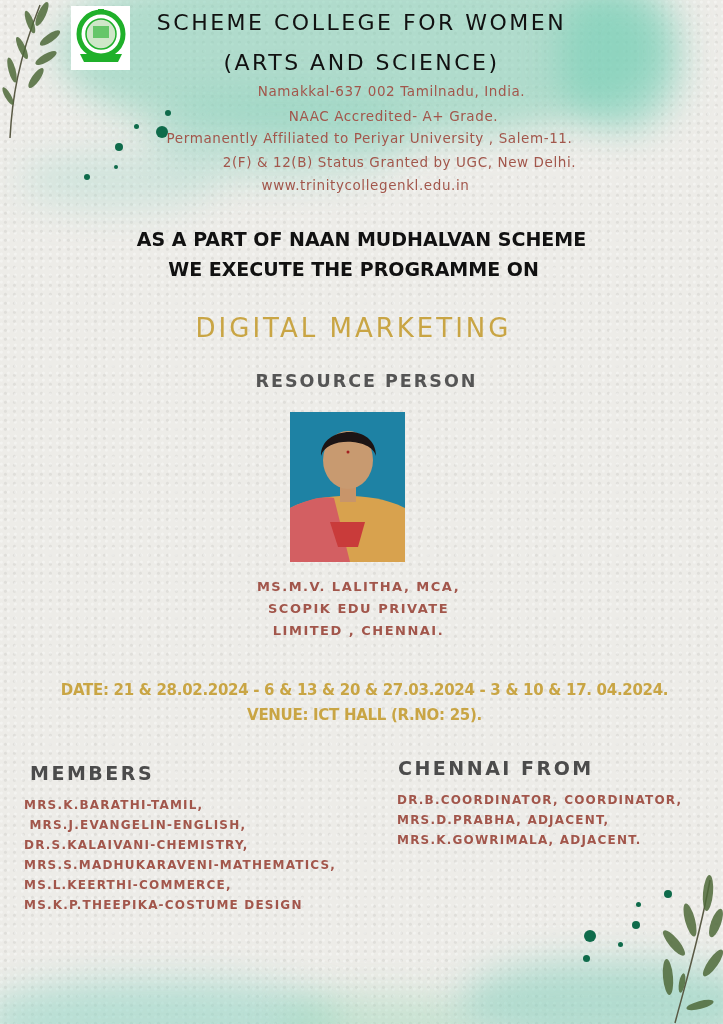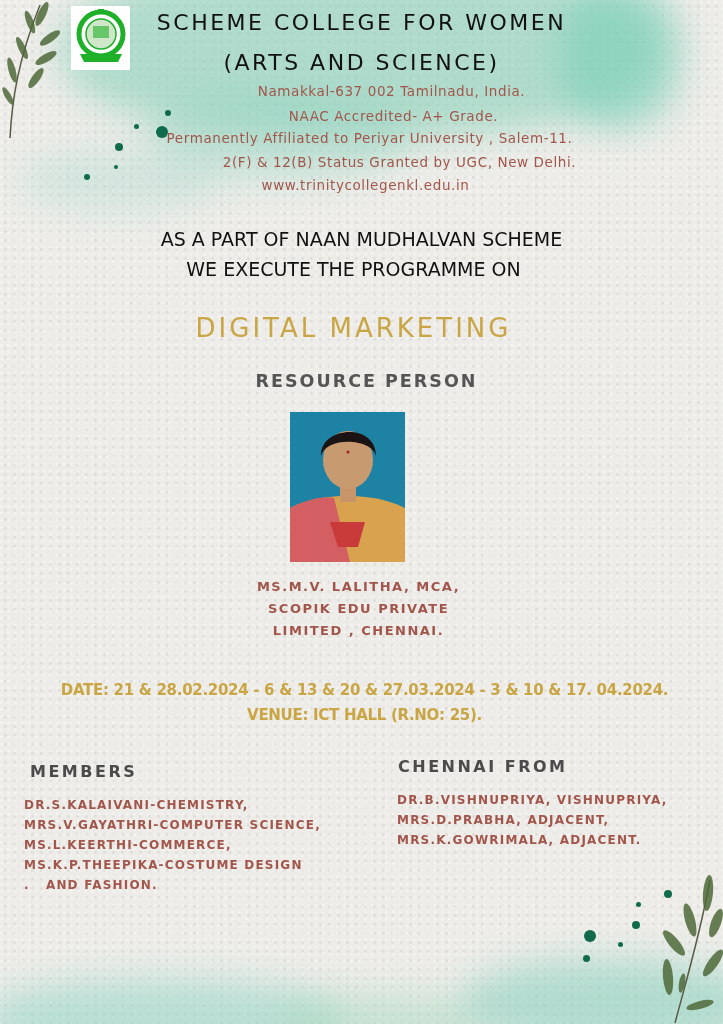--- a/index.html
+++ b/index.html
@@ -29,31 +29,31 @@
   .logo {
     position: absolute; left: 71px; top: 6px; width: 59px; height: 64px;
     background: #fff; display: flex; align-items: center; justify-content: center;
   }
   .leaf-tl { position: absolute; left: 0; top: 0; }
   .leaf-br { position: absolute; left: 640px; top: 865px; }
 
   .c { position: absolute; left: 0; width: 723px; text-align: center; }
   .title { font-family: "DejaVu Sans", sans-serif; color: #111; font-size: 22px; letter-spacing: 2.5px; }
   .addr { color: #a2564b; font-size: 13.5px; letter-spacing: 0.6px; }
-  .intro { color: #111; font-size: 19px; font-weight: normal; letter-spacing: 0px; }
+  .intro { color: #111; font-size: 19px; font-weight: bold; letter-spacing: 0px; }
   .subject { color: #c9a544; font-size: 26px; letter-spacing: 3px; }
   .rp { color: #555; font-size: 17.5px; font-weight: bold; letter-spacing: 2px; }
   .person { color: #a2564b; font-size: 13px; font-weight: bold; letter-spacing: 1.5px; line-height: 20px; }
   .dates { color: #c9a544; font-size: 15px; font-weight: bold; letter-spacing: -0.3px; line-height: 22px; }
 
   .photo {
     position: absolute; left: 290px; top: 412px; width: 115px; height: 150px;
     background: #1e7fa0; overflow: hidden;
   }
-  .sec-head { position: absolute; color: #4b4b4b; font-size: 16px; font-weight: bold; letter-spacing: 2.5px; }
+  .sec-head { position: absolute; color: #4b4b4b; font-size: 19px; font-weight: bold; letter-spacing: 2.5px; }
   .list { position: absolute; color: #a2564b; font-size: 12px; font-weight: bold; letter-spacing: 1.2px; line-height: 20px; margin: 0; padding: 0; list-style: none; }
   .list li { white-space: pre; }
 </style>
 </head>
 <body>
 
 <div class="paper"></div>
 <div class="wash w1"></div>
 <div class="wash w2"></div>
 <div class="wash w3"></div>
@@ -144,25 +144,26 @@
 
 <div class="c person" style="top:577px;left:-3px">MS.M.V. LALITHA, MCA,</div>
 <div class="c person" style="top:599px;left:-3px">SCOPIK EDU PRIVATE</div>
 <div class="c person" style="top:621px;left:-3px">LIMITED , CHENNAI.</div>
 
 <div class="c dates" style="top:679px;left:3px">DATE: 21 &amp; 28.02.2024 - 6 &amp; 13 &amp; 20 &amp; 27.03.2024 - 3 &amp; 10 &amp; 17. 04.2024.</div>
 <div class="c dates" style="top:704px;left:3px">VENUE: ICT HALL (R.NO: 25).</div>
 
 <div class="sec-head" style="left:30px;top:762px">MEMBERS</div>
 <ul class="list" style="left:24px;top:795px">
+  <li>MRS.K.BARATHI-TAMIL,</li>
+  <li> MRS.J.EVANGELIN-ENGLISH,</li>
   <li>DR.S.KALAIVANI-CHEMISTRY,</li>
-  <li>MRS.V.GAYATHRI-COMPUTER SCIENCE,</li>
+  <li>MRS.S.MADHUKARAVENI-MATHEMATICS,</li>
   <li>MS.L.KEERTHI-COMMERCE,</li>
   <li>MS.K.P.THEEPIKA-COSTUME DESIGN</li>
-  <li>.   AND FASHION.</li>
 </ul>
 
 <div class="sec-head" style="left:398px;top:757px">CHENNAI FROM</div>
 <ul class="list" style="left:397px;top:790px">
-  <li>DR.B.VISHNUPRIYA, VISHNUPRIYA,</li>
+  <li>DR.B.COORDINATOR, COORDINATOR,</li>
   <li>MRS.D.PRABHA, ADJACENT,</li>
   <li>MRS.K.GOWRIMALA, ADJACENT.</li>
 </ul>
 
 </body></html>

